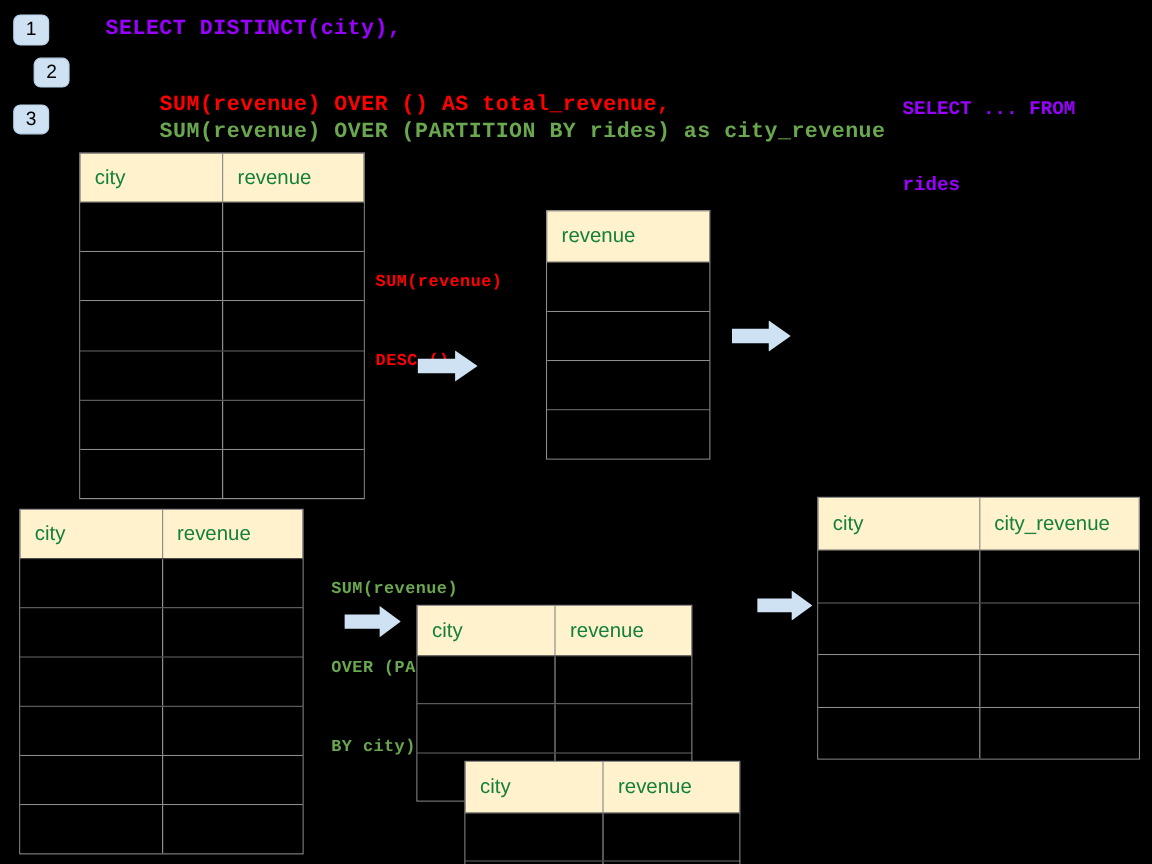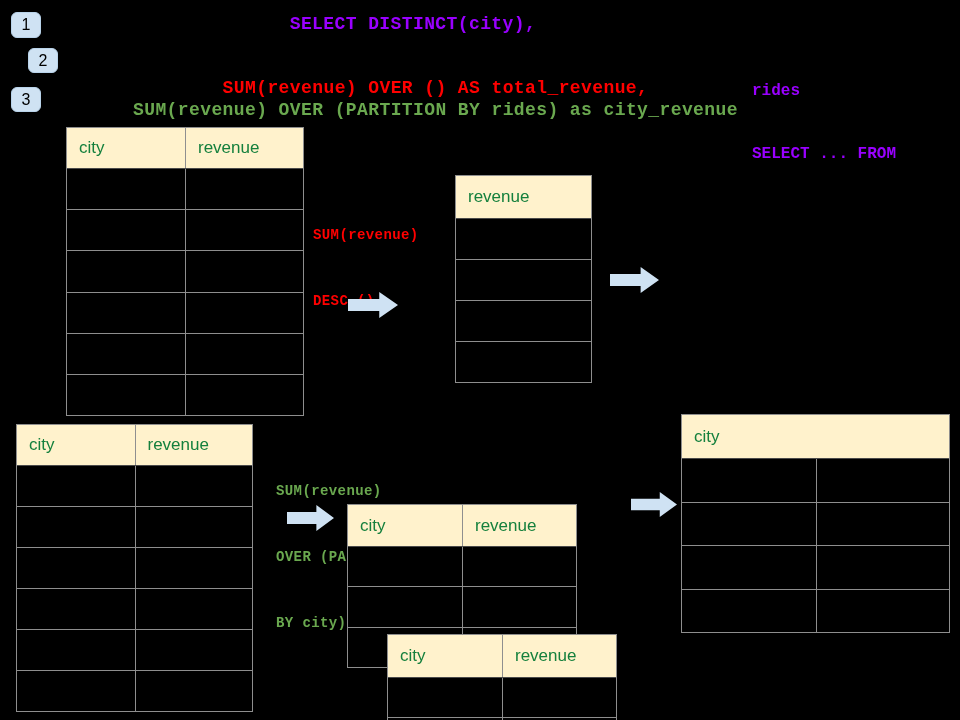--- a/index.html
+++ b/index.html
@@ -5,21 +5,21 @@
   html,body { margin:0; padding:0; }
   body {
     width:960px; height:720px; background:#000; overflow:hidden;
     font-family:"Liberation Sans", sans-serif;
   }
   .page { position:relative; width:960px; height:720px; background:#000; overflow:hidden; }
 
   
   .mono { font-family:"Liberation Mono","DejaVu Sans Mono",monospace; font-weight:bold; }
   .sql-block { position:absolute; left:88px; top:13px; }
-  .sql-line { font-size:18px; line-height:22px; letter-spacing:0.4px; white-space:pre;text-align:center; }
+  .sql-line { font-size:18px; line-height:22px; letter-spacing:0.4px; white-space:pre; }
   .ind2 { padding-left:22px; }
   .ind4 { padding-left:45px; }
   .purple { color:#9900ff; }
   .red    { color:#ff0000;margin-top:42px; }
   .green  { color:#6aa84f; }
 
   .side-note { position:absolute; left:752px; top:39px; font-size:16px; line-height:21px; white-space:pre; }
 
   .annotation { position:absolute; font-size:14px; line-height:22px; letter-spacing:0.4px; white-space:pre; }
   .ann-total { left:313px; top:138px; }
@@ -68,22 +68,22 @@
     <span>3</span>
   </div>
 
   <div class="sql-block mono">
     <div class="sql-line purple">SELECT DISTINCT(city),</div>
     <div class="sql-line red ind4">SUM(revenue) OVER () AS total_revenue,</div>
     <div class="sql-line green ind4">SUM(revenue) OVER (PARTITION BY rides) as city_revenue</div>
   </div>
 
   <div class="side-note mono purple">
+    <div>SELECT ... FROM</div>
     <div>rides</div>
-    <div>SELECT ... FROM</div>
   </div>
 
   <div class="annotation mono red ann-total">
     <div>SUM(revenue)</div>
     <div>DESC ()</div>
   </div>
 
   <div class="annotation mono green ann-partition">
     <div>SUM(revenue)</div>
     <div>OVER (PARTITION</div>
@@ -200,20 +200,21 @@
       </div>
     <div class="row">
         <div class="cell w50"></div>
         <div class="cell w50"></div>
       </div>
   </div>
 
   <div class="tbl" style="left:681px; top:414px; width:269px; height:219px;">
     <div class="hdr" style="height:43px;">
       <div class="hcell w50">city</div>
+      <div class="hcell w50">city_revenue</div>
     </div>
     <div class="row">
         <div class="cell w50"></div>
         <div class="cell w50"></div>
       </div>
     <div class="row">
         <div class="cell w50"></div>
         <div class="cell w50"></div>
       </div>
     <div class="row">

